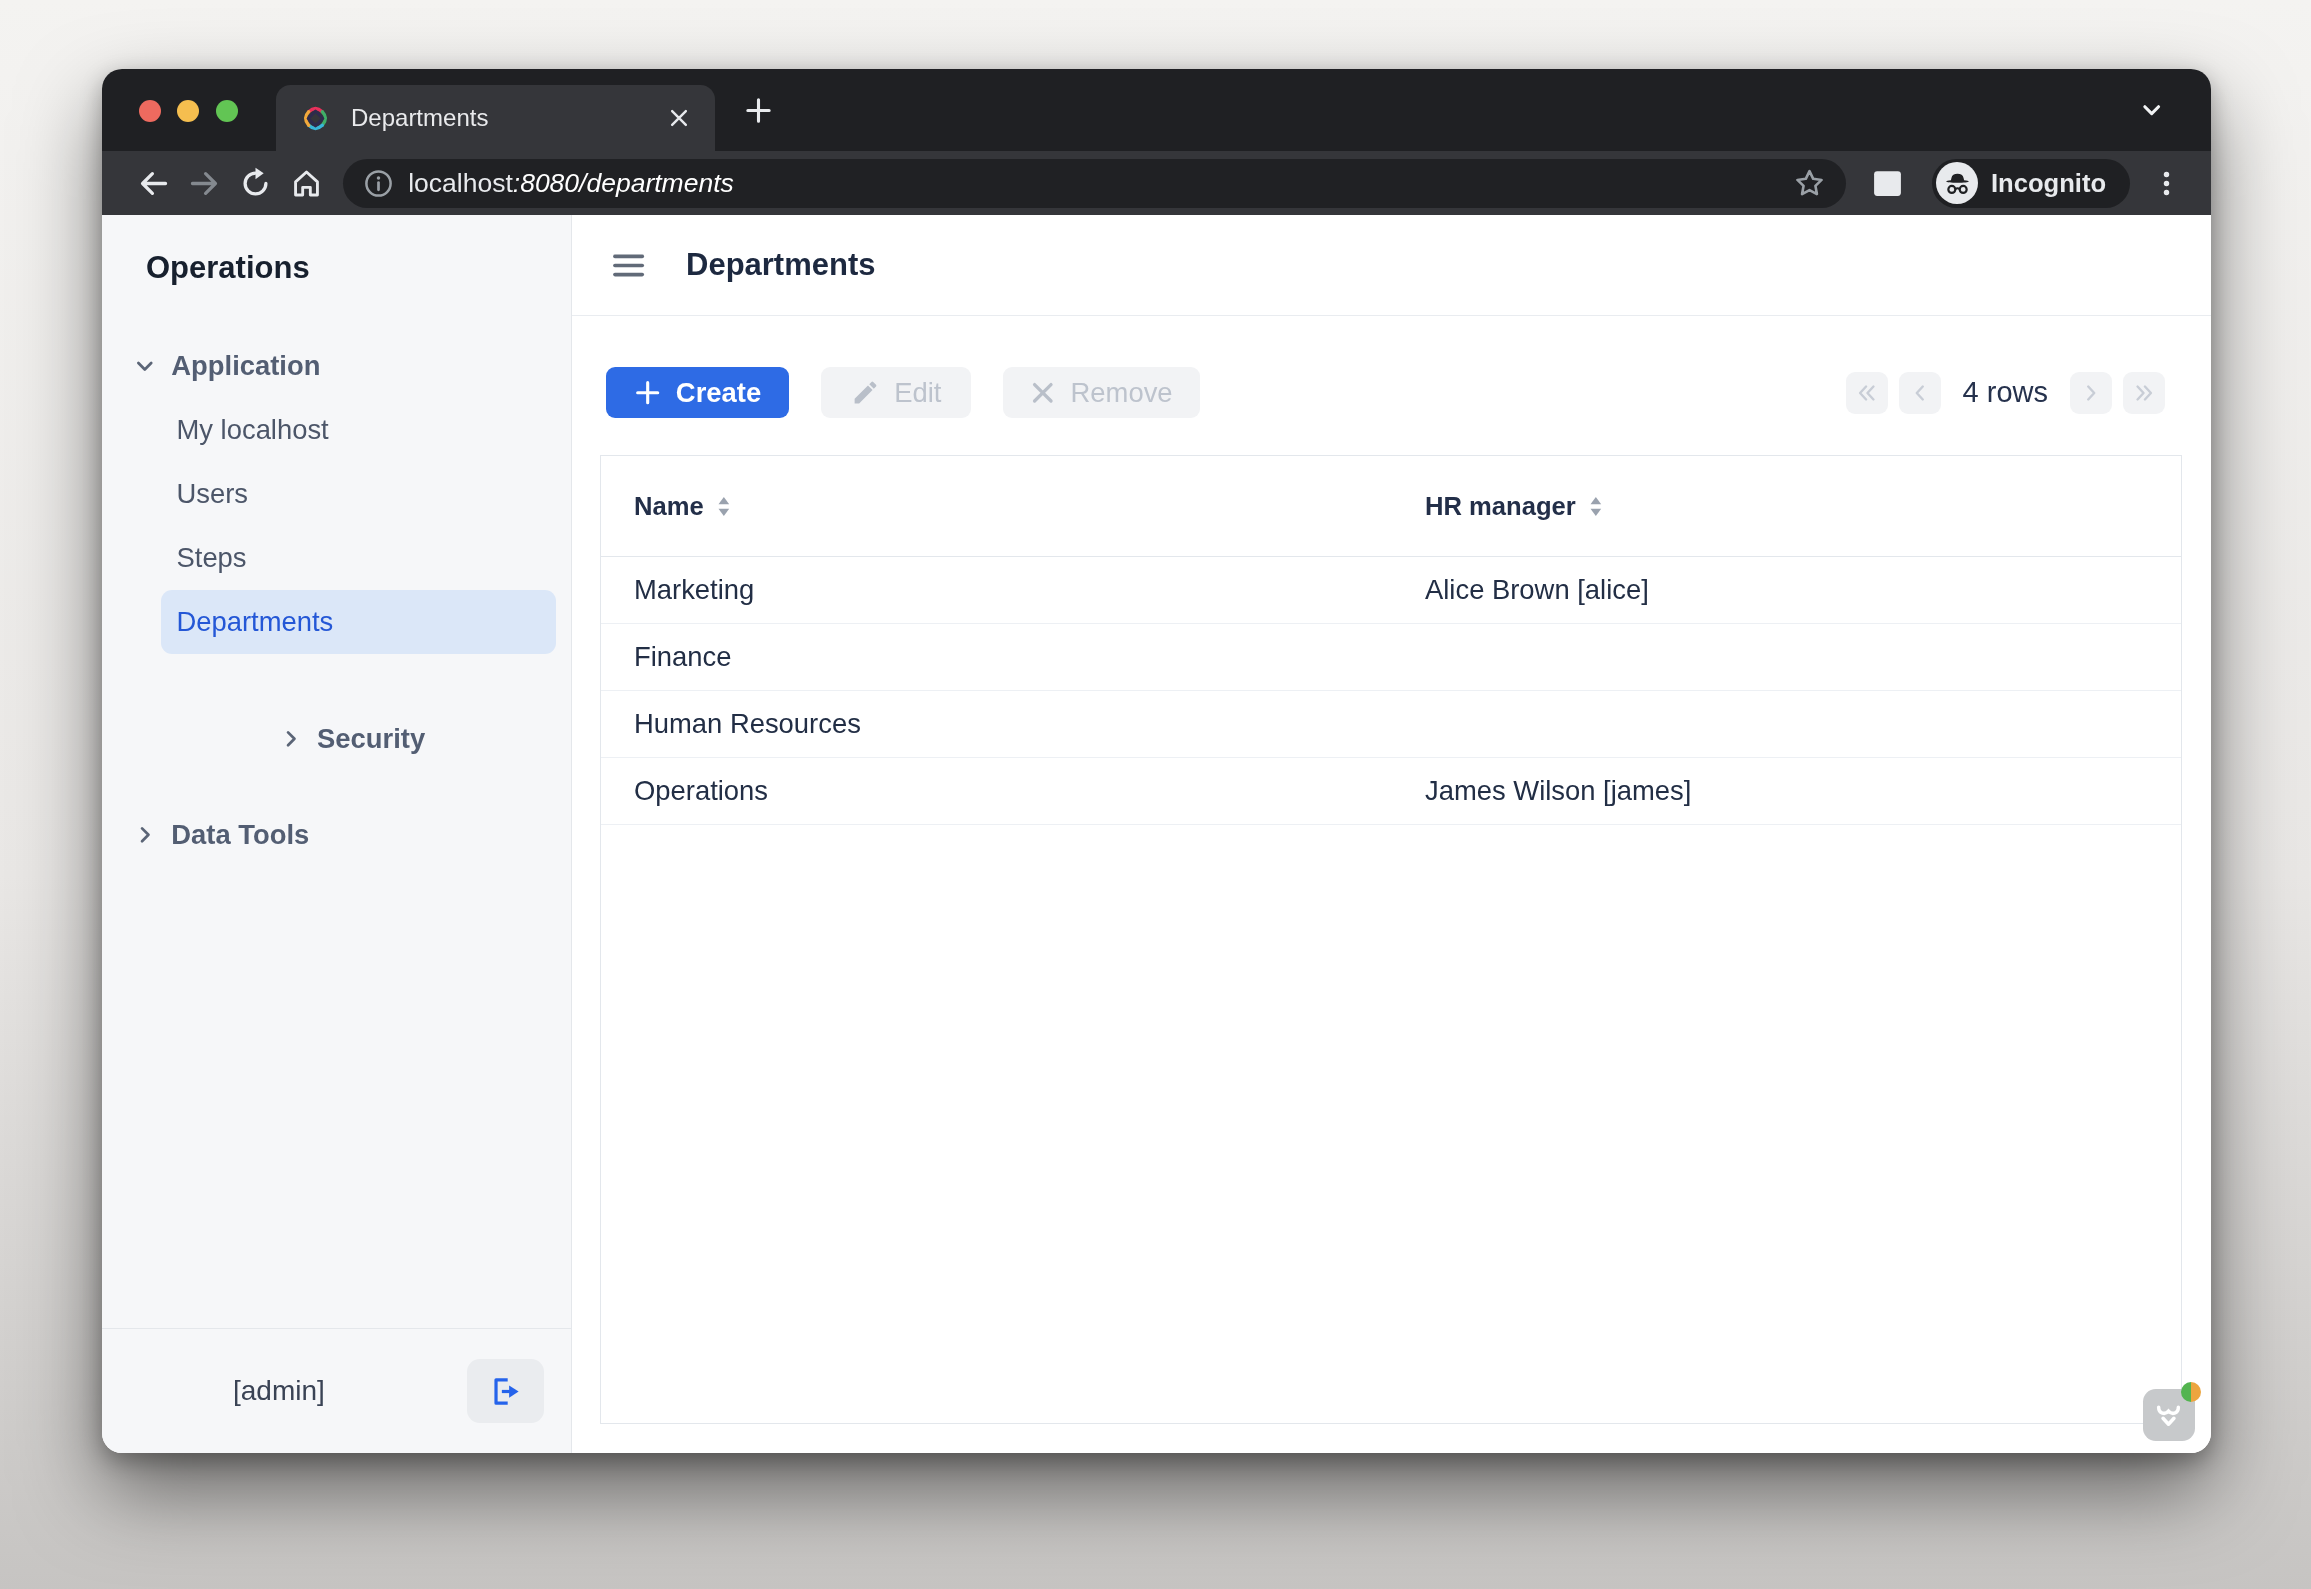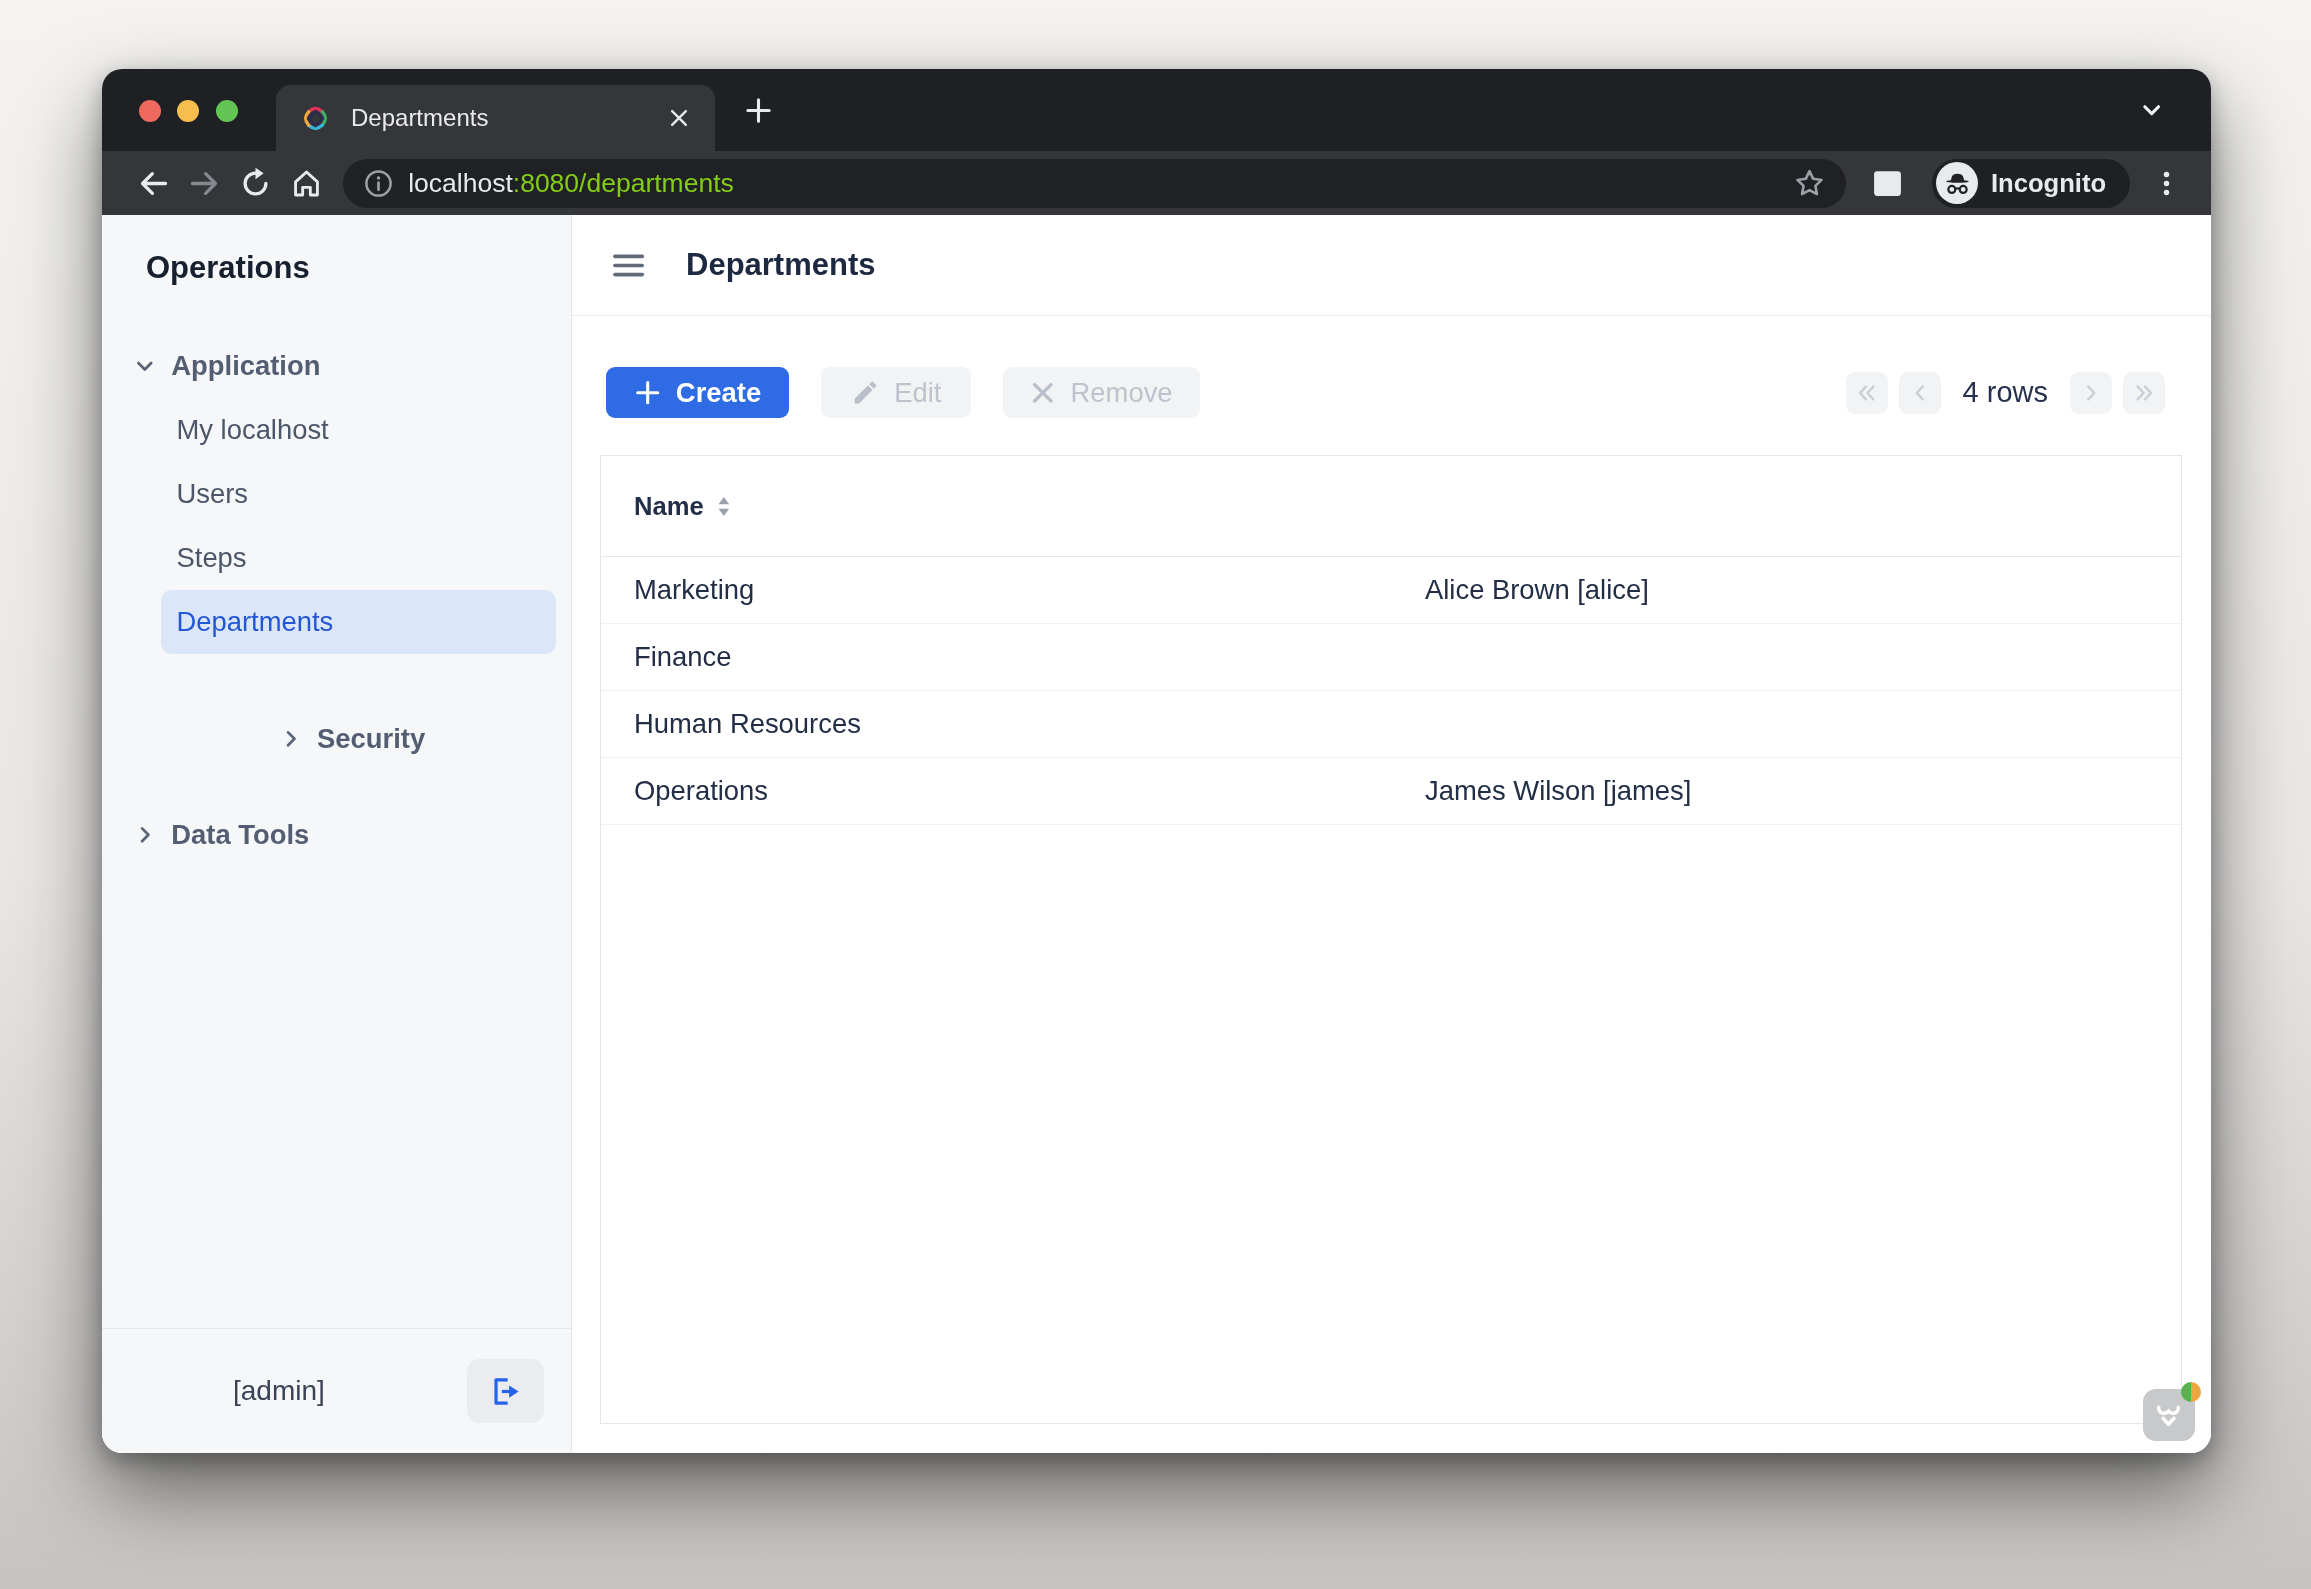--- a/index.html
+++ b/index.html
@@ -22,21 +22,21 @@
   .icon-btn { display:flex; align-items:center; justify-content:center; cursor:pointer; }
   .newtab { position:absolute; left:641px; top:25.6px; }
   .strip-chevron { position:absolute; right:46px; top:27.4px; }
 
   
   .btoolbar { height:64px; background:#35363a; display:flex; align-items:center; padding:0 25.6px; }
   .nav-ico { width:51px; height:51px; display:flex; align-items:center; justify-content:center; }
   .urlbar { flex:1; height:49px; margin:0 16.4px 0 11px; border-radius:25px; background:#202124;
     display:flex; align-items:center; padding:0 20px; }
   .url-text { margin-left:14.6px; font-size:26.5px; flex:1; white-space:nowrap; overflow:hidden; }
-  .url-host { color:#e8eaed; } .url-rest { color:#84cc16; }
+  .url-host { color:#e8eaed; } .url-rest { color:#ffffff;font-style:italic; }
   .incog { height:49px; border-radius:25.6px; background:#1f2023; display:flex; align-items:center;
     padding-right:24px; margin:0 18.3px; }
   .incog-circle { width:42px; height:42px; border-radius:50%; background:#e8eaed;
     display:flex; align-items:center; justify-content:center; margin:4.6px 12.8px 4.6px 4.6px; }
   .incog-label { color:#e8eaed; font-size:25.6px; font-weight:600; }
 
   
   .content { display:flex; height:1238px; }
   .sidebar { width:470px; background:#f6f7f9; border-right:0.9px solid #e4e7eb; position:relative; flex:none; }
   .app-title { position:absolute; left:44px; top:35px; font-size:31px; font-weight:700; color:#17202e; }
@@ -316,20 +316,29 @@
         <div class="thead">
           <div class="th col1">
             <span>Name</span>
             <span class="sort">
               <svg width="13.7" height="21" viewBox="0 0 14 22">
                 <polygon points="7,1 12.6,8.6 1.4,8.6" fill="#9aa2ae"></polygon>
                 <polygon points="1.4,13.4 12.6,13.4 7,21" fill="#9aa2ae"></polygon>
               </svg>
             </span>
           </div>
+          <div class="th col2">
+            <span>HR manager</span>
+            <span class="sort">
+              <svg width="13.7" height="21" viewBox="0 0 14 22">
+                <polygon points="7,1 12.6,8.6 1.4,8.6" fill="#9aa2ae"></polygon>
+                <polygon points="1.4,13.4 12.6,13.4 7,21" fill="#9aa2ae"></polygon>
+              </svg>
+            </span>
+          </div>
         </div>
 
         <div class="trow">
           <div class="col1">Marketing</div>
           <div class="col2">Alice Brown [alice]</div>
         </div>
         <div class="trow">
           <div class="col1">Finance</div>
           <div class="col2"></div>
         </div>

